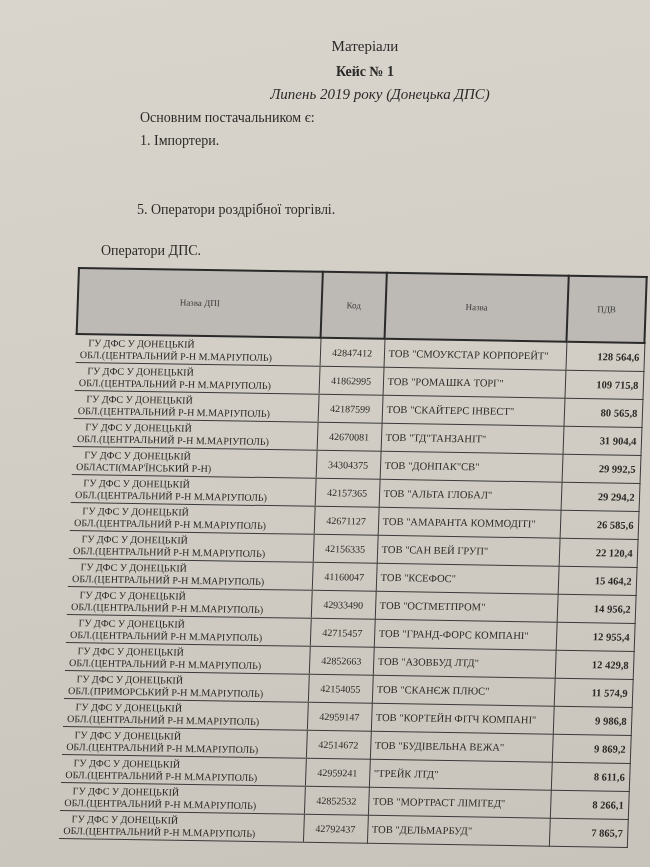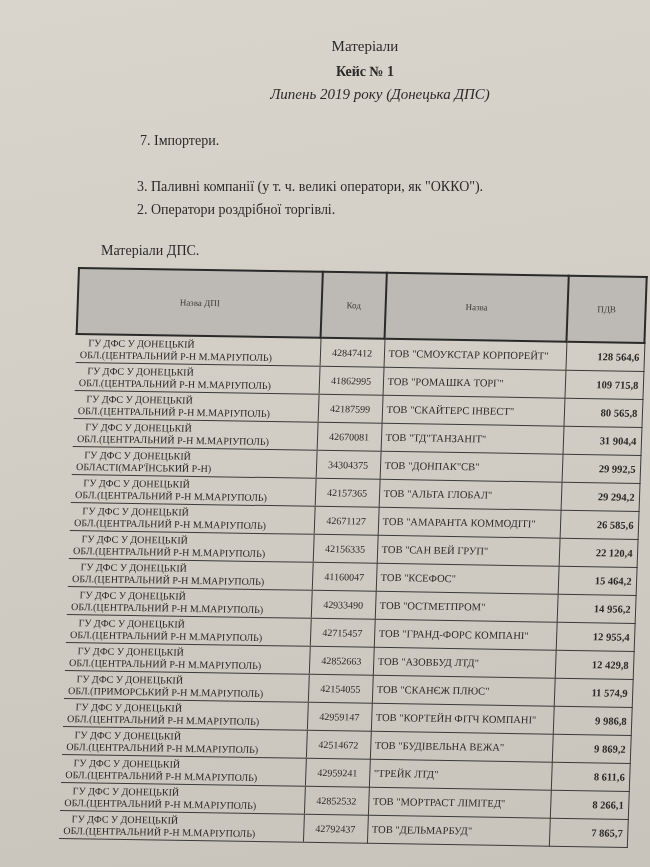--- a/index.html
+++ b/index.html
@@ -58,24 +58,24 @@
   .th-name { width: 178px; }
   .th-vat { width: 74px; }
 </style>
 </head>
 <body>
 
 <div class="page">
   <div class="title">Матеріали</div>
   <div class="case">Кейс № 1</div>
   <div class="period">Липень 2019 року (Донецька ДПС)</div>
-  <div class="li" style="top:133px;left:140px">7. Імпортери.</div>
-  <div class="li" style="top:179px;left:137px">3. Паливні компанії (у т. ч. великі оператори, як "ОККО").</div>
-  <div class="li" style="top:202px;left:137px">2. Оператори роздрібної торгівлі.</div>
-  <div class="also2" style="top:243px;">Матеріали ДПС.</div>
+  <div class="intro">Основним постачальником є:</div>
+  <div class="li" style="top:133px;left:140px">1. Імпортери.</div>
+  <div class="li" style="top:202px;left:137px">5. Оператори роздрібної торгівлі.</div>
+  <div class="also2" style="top:243px;">Оператори ДПС.</div>
 
   <table class="grid">
     <thead>
       <tr>
         <th class="th-dpi">Назва ДПІ</th>
         <th class="th-code">Код</th>
         <th class="th-name">Назва</th>
         <th class="th-vat">ПДВ</th>
       </tr>
     </thead>

